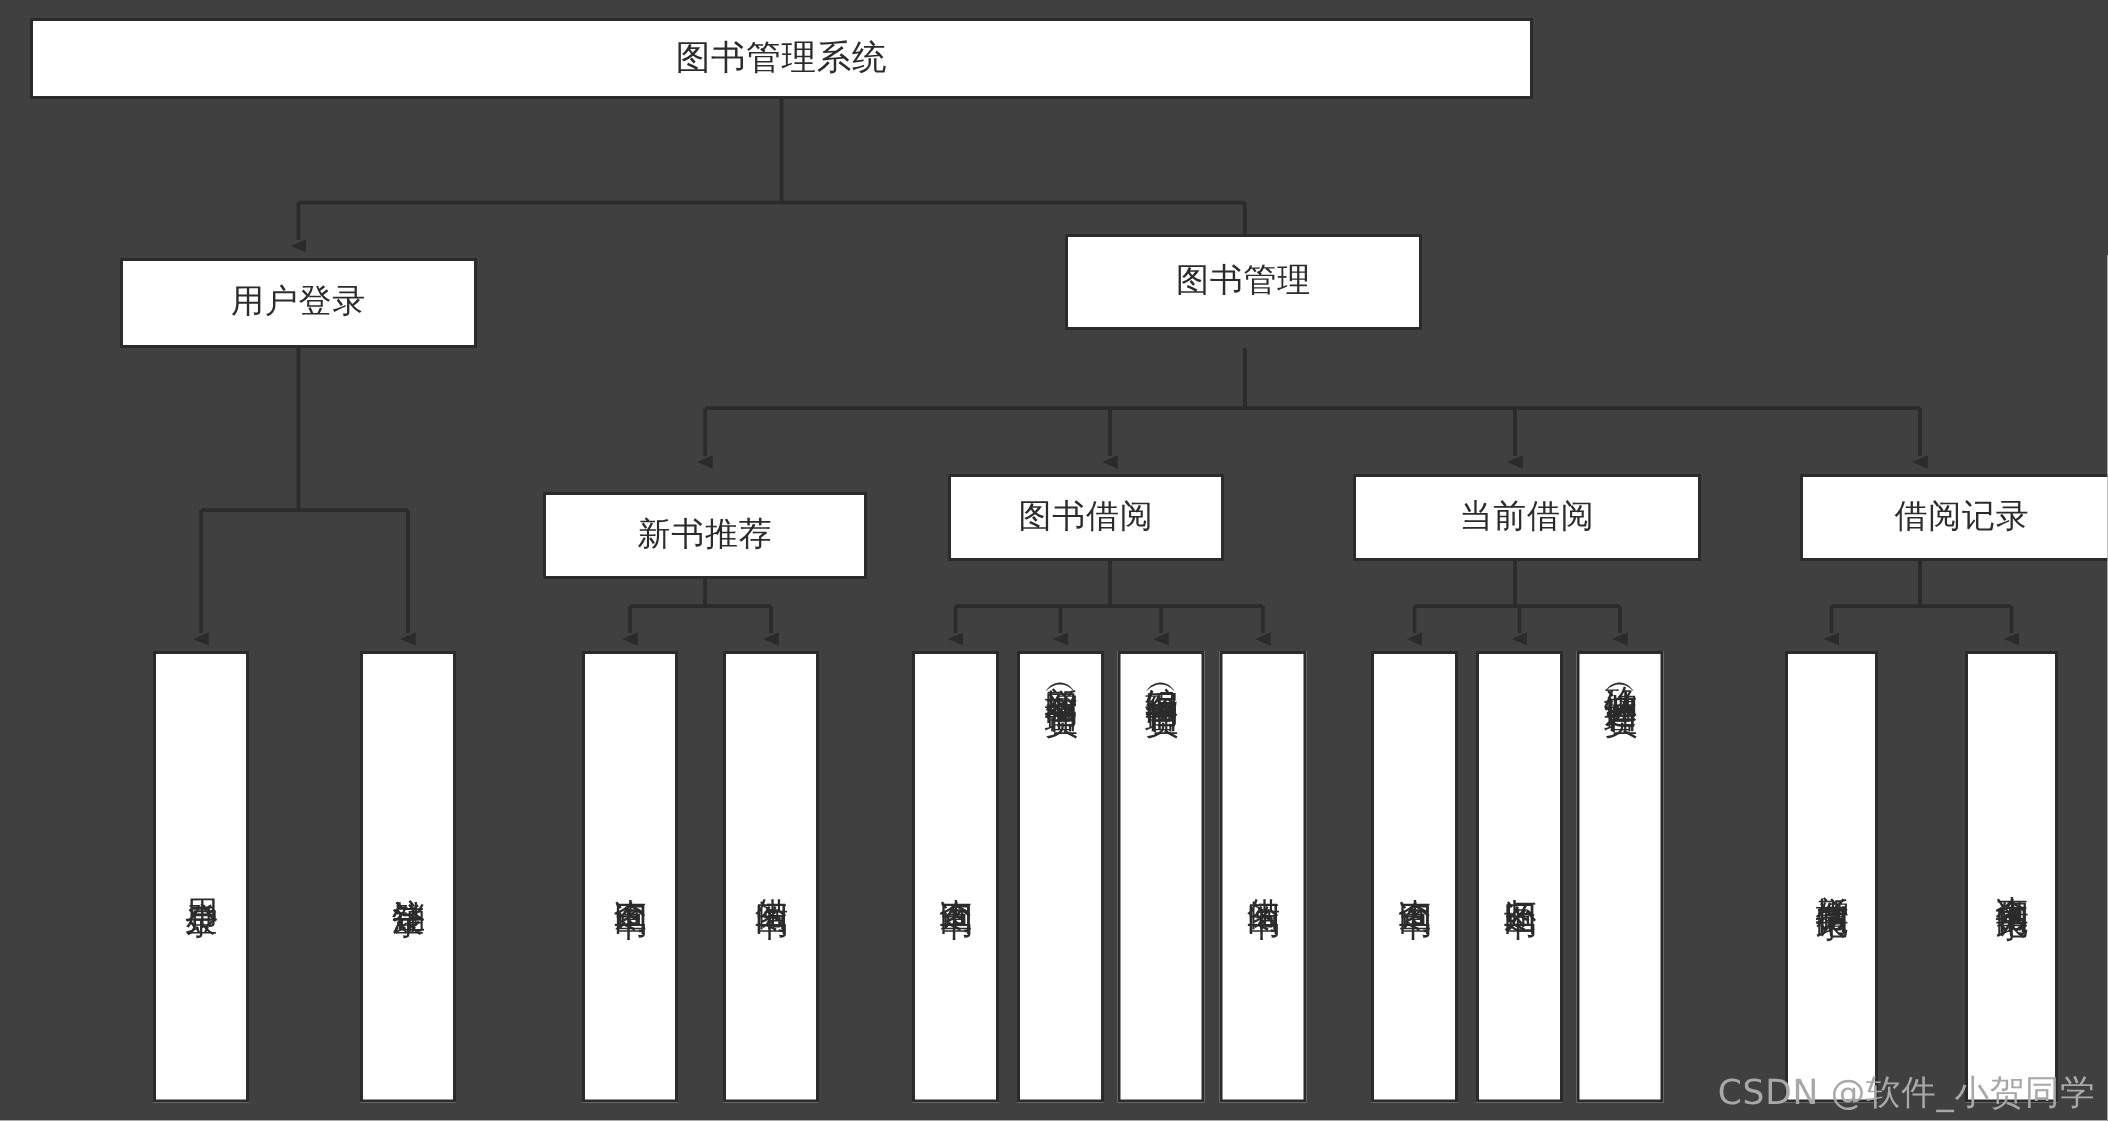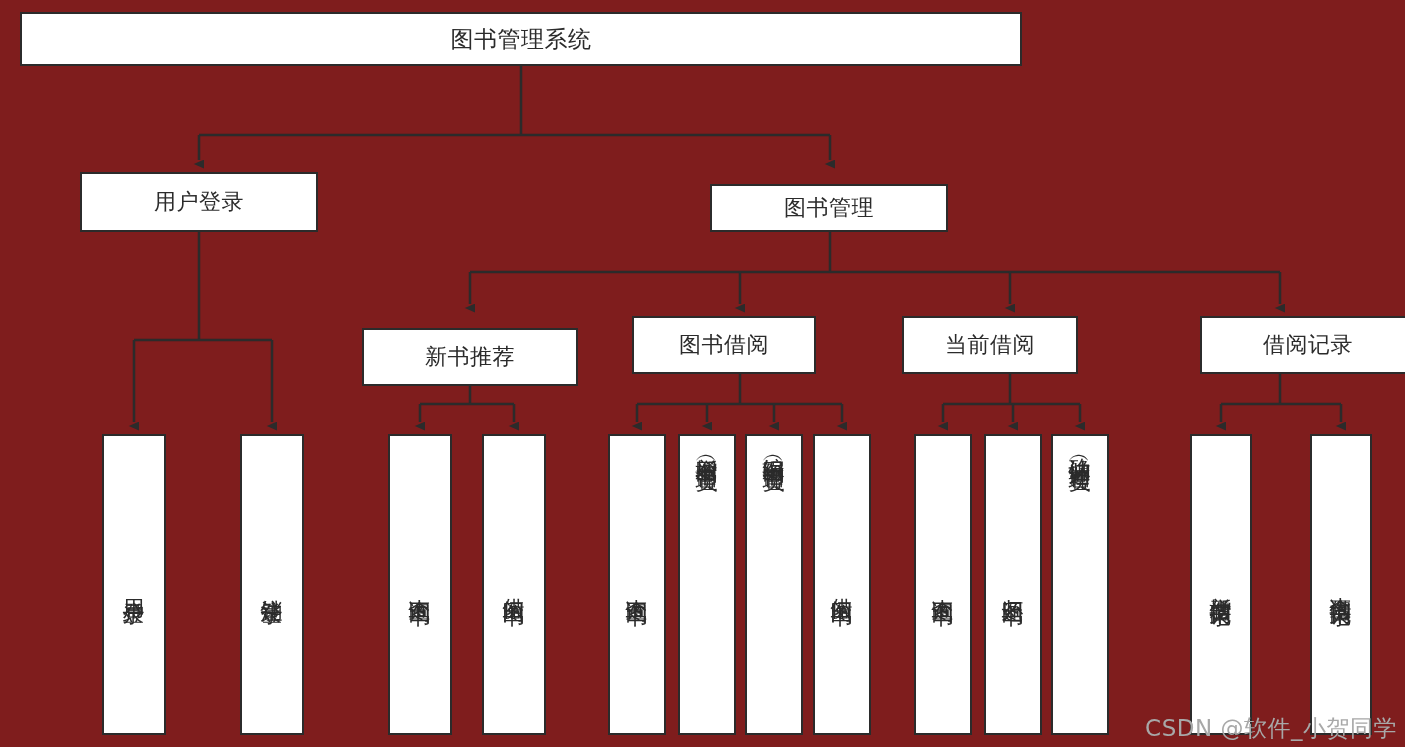--- a/index.html
+++ b/index.html
@@ -9,21 +9,21 @@
     background: #ffffff;
   }
   body {
     font-family: "DejaVu Sans", "Liberation Sans", sans-serif;
     color: #262626;
   }
   #canvas {
     position: relative;
     width: 1405px;
     height: 747px;
-    background: #7f1d1d;
+    background: #404040;
     overflow: hidden;
   }
   #edges {
     position: absolute;
     left: 0;
     top: 0;
     width: 1405px;
     height: 747px;
     pointer-events: none;
   }
@@ -140,31 +140,31 @@
     </g>
   </svg>
 
   <div class="node root" style="left:20px;top:12px;width:1002px;height:54px;">
     <span class="label">图书管理系统</span>
   </div>
 
   <div class="node" style="left:80px;top:172px;width:238px;height:60px;">
     <span class="label">用户登录</span>
   </div>
-  <div class="node" style="left:710px;top:184px;width:238px;height:48px;">
+  <div class="node" style="left:710px;top:156px;width:238px;height:64px;">
     <span class="label">图书管理</span>
   </div>
 
   <div class="node" style="left:362px;top:328px;width:216px;height:58px;">
     <span class="label">新书推荐</span>
   </div>
   <div class="node" style="left:632px;top:316px;width:184px;height:58px;">
     <span class="label">图书借阅</span>
   </div>
-  <div class="node" style="left:902px;top:316px;width:176px;height:58px;">
+  <div class="node" style="left:902px;top:316px;width:232px;height:58px;">
     <span class="label">当前借阅</span>
   </div>
   <div class="node" style="left:1200px;top:316px;width:216px;height:58px;justify-content:center;">
     <span class="label">借阅记录</span>
   </div>
 
   <div class="node leaf" style="left:102px;top:434px;width:64px;height:301px;">
     <div class="vwrap">
       <span class="label">用户登录</span>
     </div>

